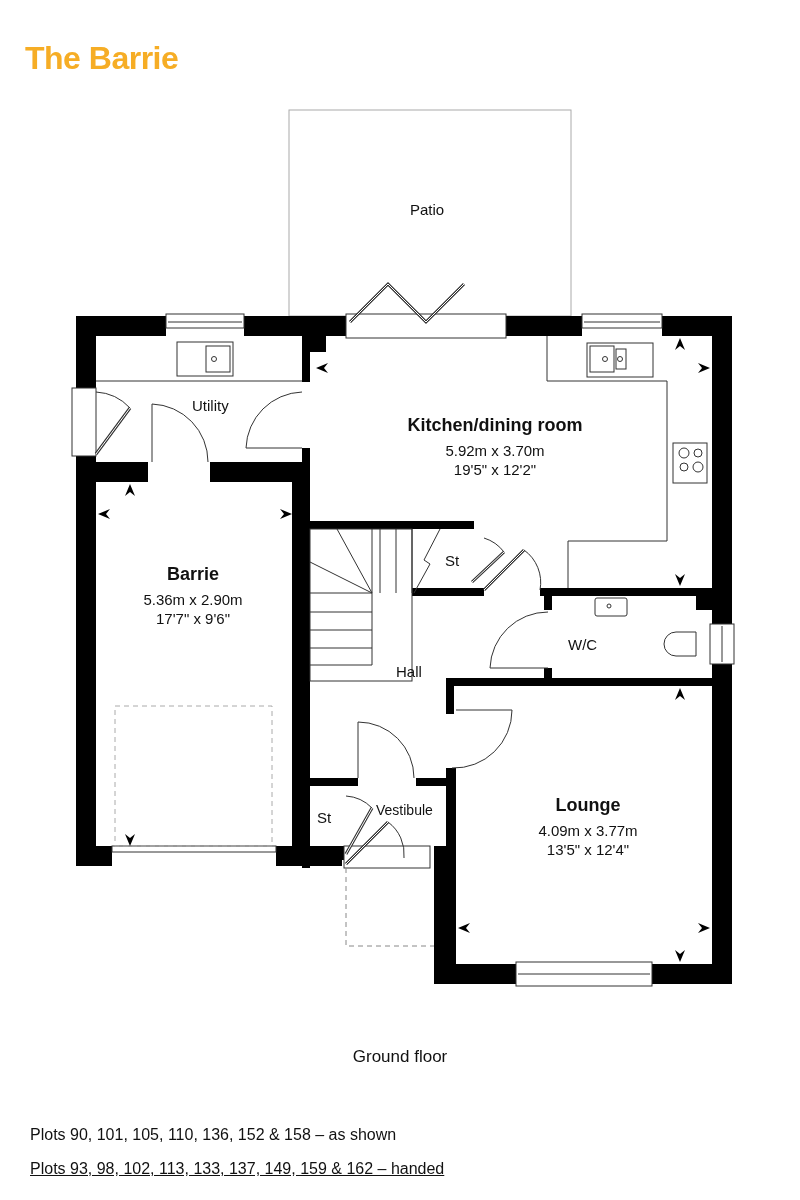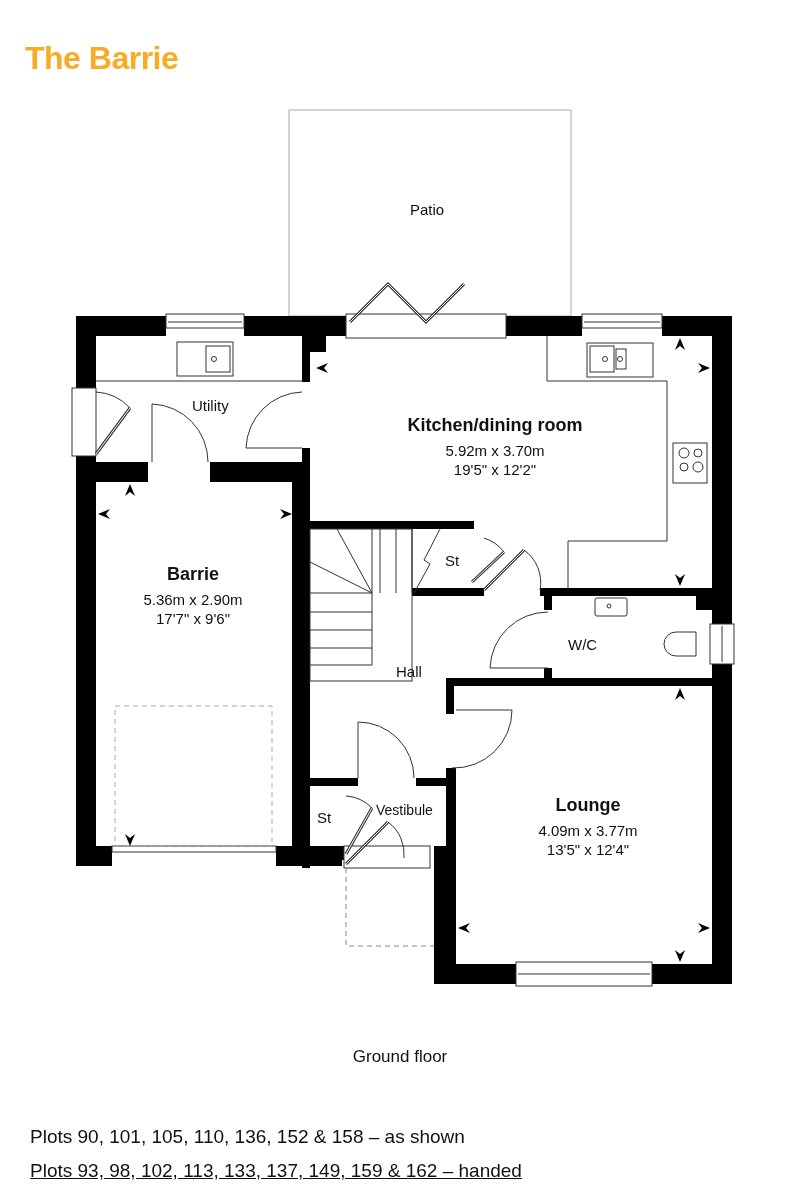--- a/index.html
+++ b/index.html
@@ -5,21 +5,21 @@
   html, body { margin: 0; padding: 0; background: #ffffff; }
   body { width: 800px; height: 1200px; position: relative; overflow: hidden; font-family: "Liberation Sans", sans-serif; color: #111; }
   .title { position: absolute; left: 25px; top: 40px; font-size: 32px; font-weight: bold; color: #f6ad25; letter-spacing: -0.5px; font-family: "Liberation Sans", sans-serif; }
   svg.plan { position: absolute; left: 0; top: 0; }
   .lbl { position: absolute; text-align: center; font-family: "Liberation Sans", sans-serif; color: #111; white-space: nowrap; }
   .lbl .name { font-weight: bold; font-size: 18px; display: block; }
   .lbl .dim { font-size: 15px; display: block; margin-top: 6px; }
   .lbl .imp { font-size: 15px; display: block; margin-top: 2px; }
   .small { position: absolute; font-size: 15px; font-family: "Liberation Sans", sans-serif; color: #111; }
   .floor { position: absolute; left: 0; width: 800px; top: 1047px; text-align: center; font-size: 17px; font-family: "Liberation Sans", sans-serif; }
-  .note { position: absolute; left: 30px; font-size: 19px; font-family: "Liberation Sans", sans-serif; color: #111; }
+  .note { position: absolute; left: 30px; font-size: 16px; font-family: "Liberation Sans", sans-serif; color: #111; }
 </style>
 </head>
 <body>
 
 <div class="title">The Barrie</div>
 
 <svg class="plan" width="800" height="1200" viewBox="0 0 800 1200" xmlns="http://www.w3.org/2000/svg">
 
   <rect x="289" y="110" width="282" height="206" fill="none" stroke="#aaa" stroke-width="1"></rect>
 

